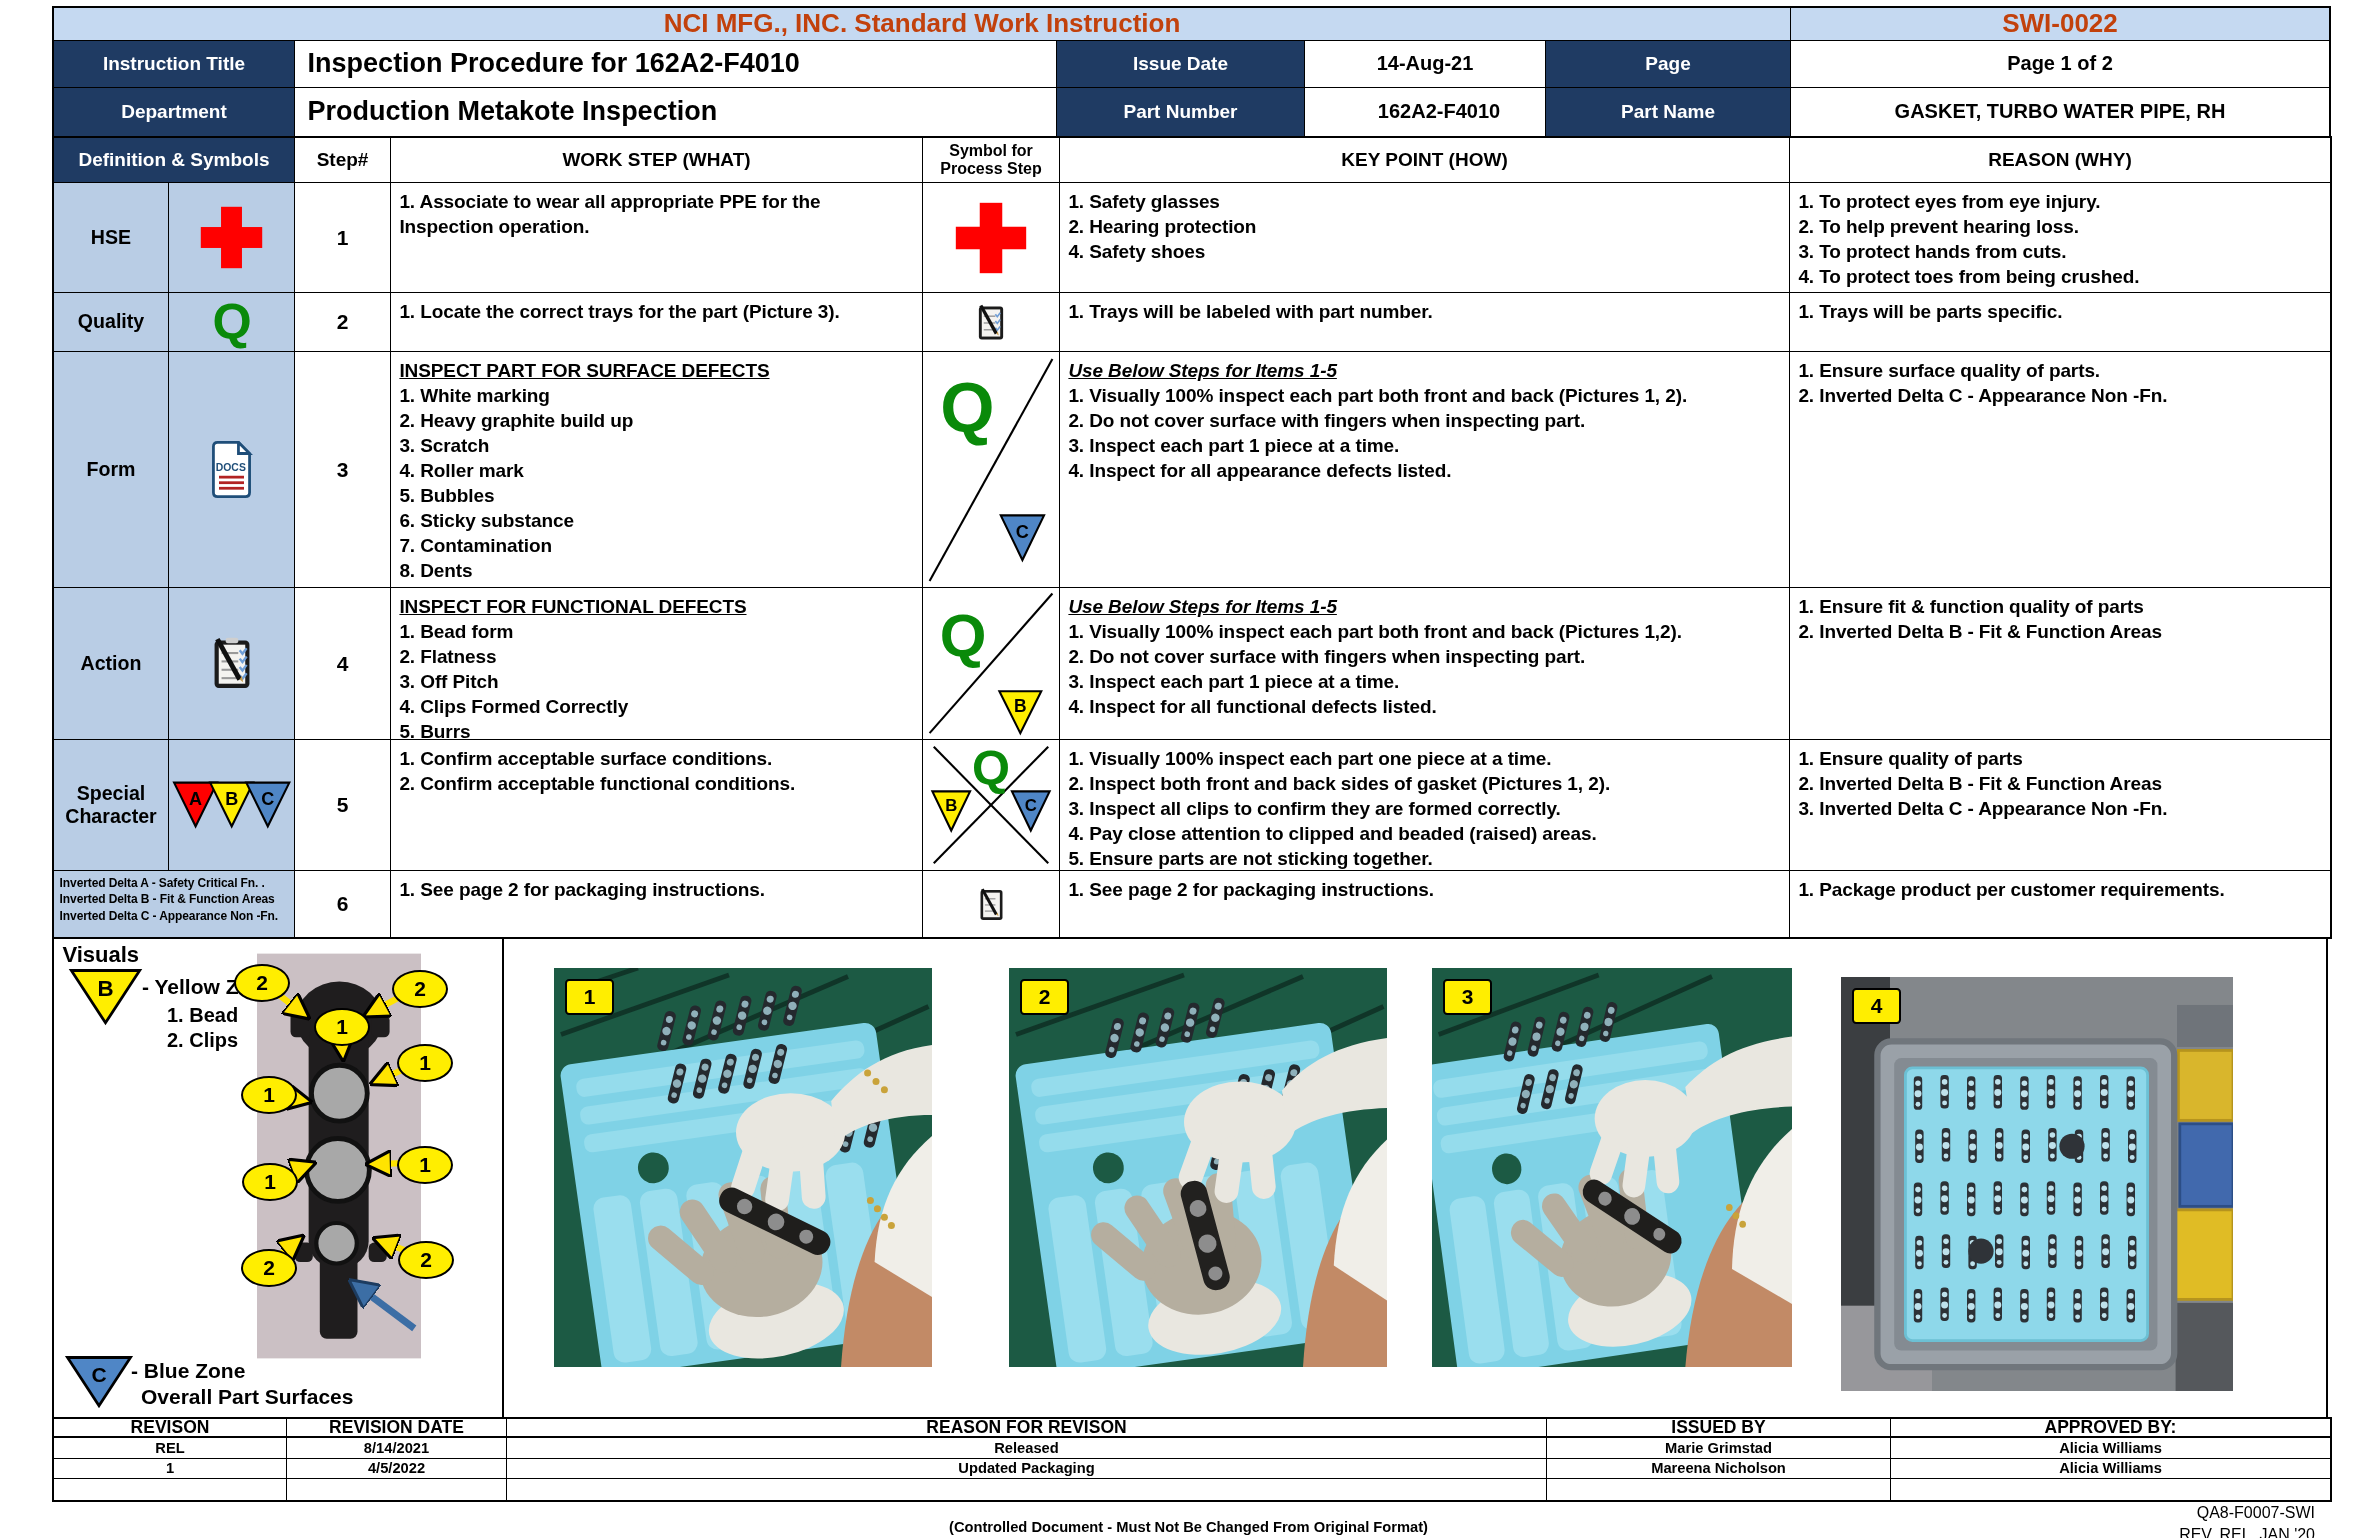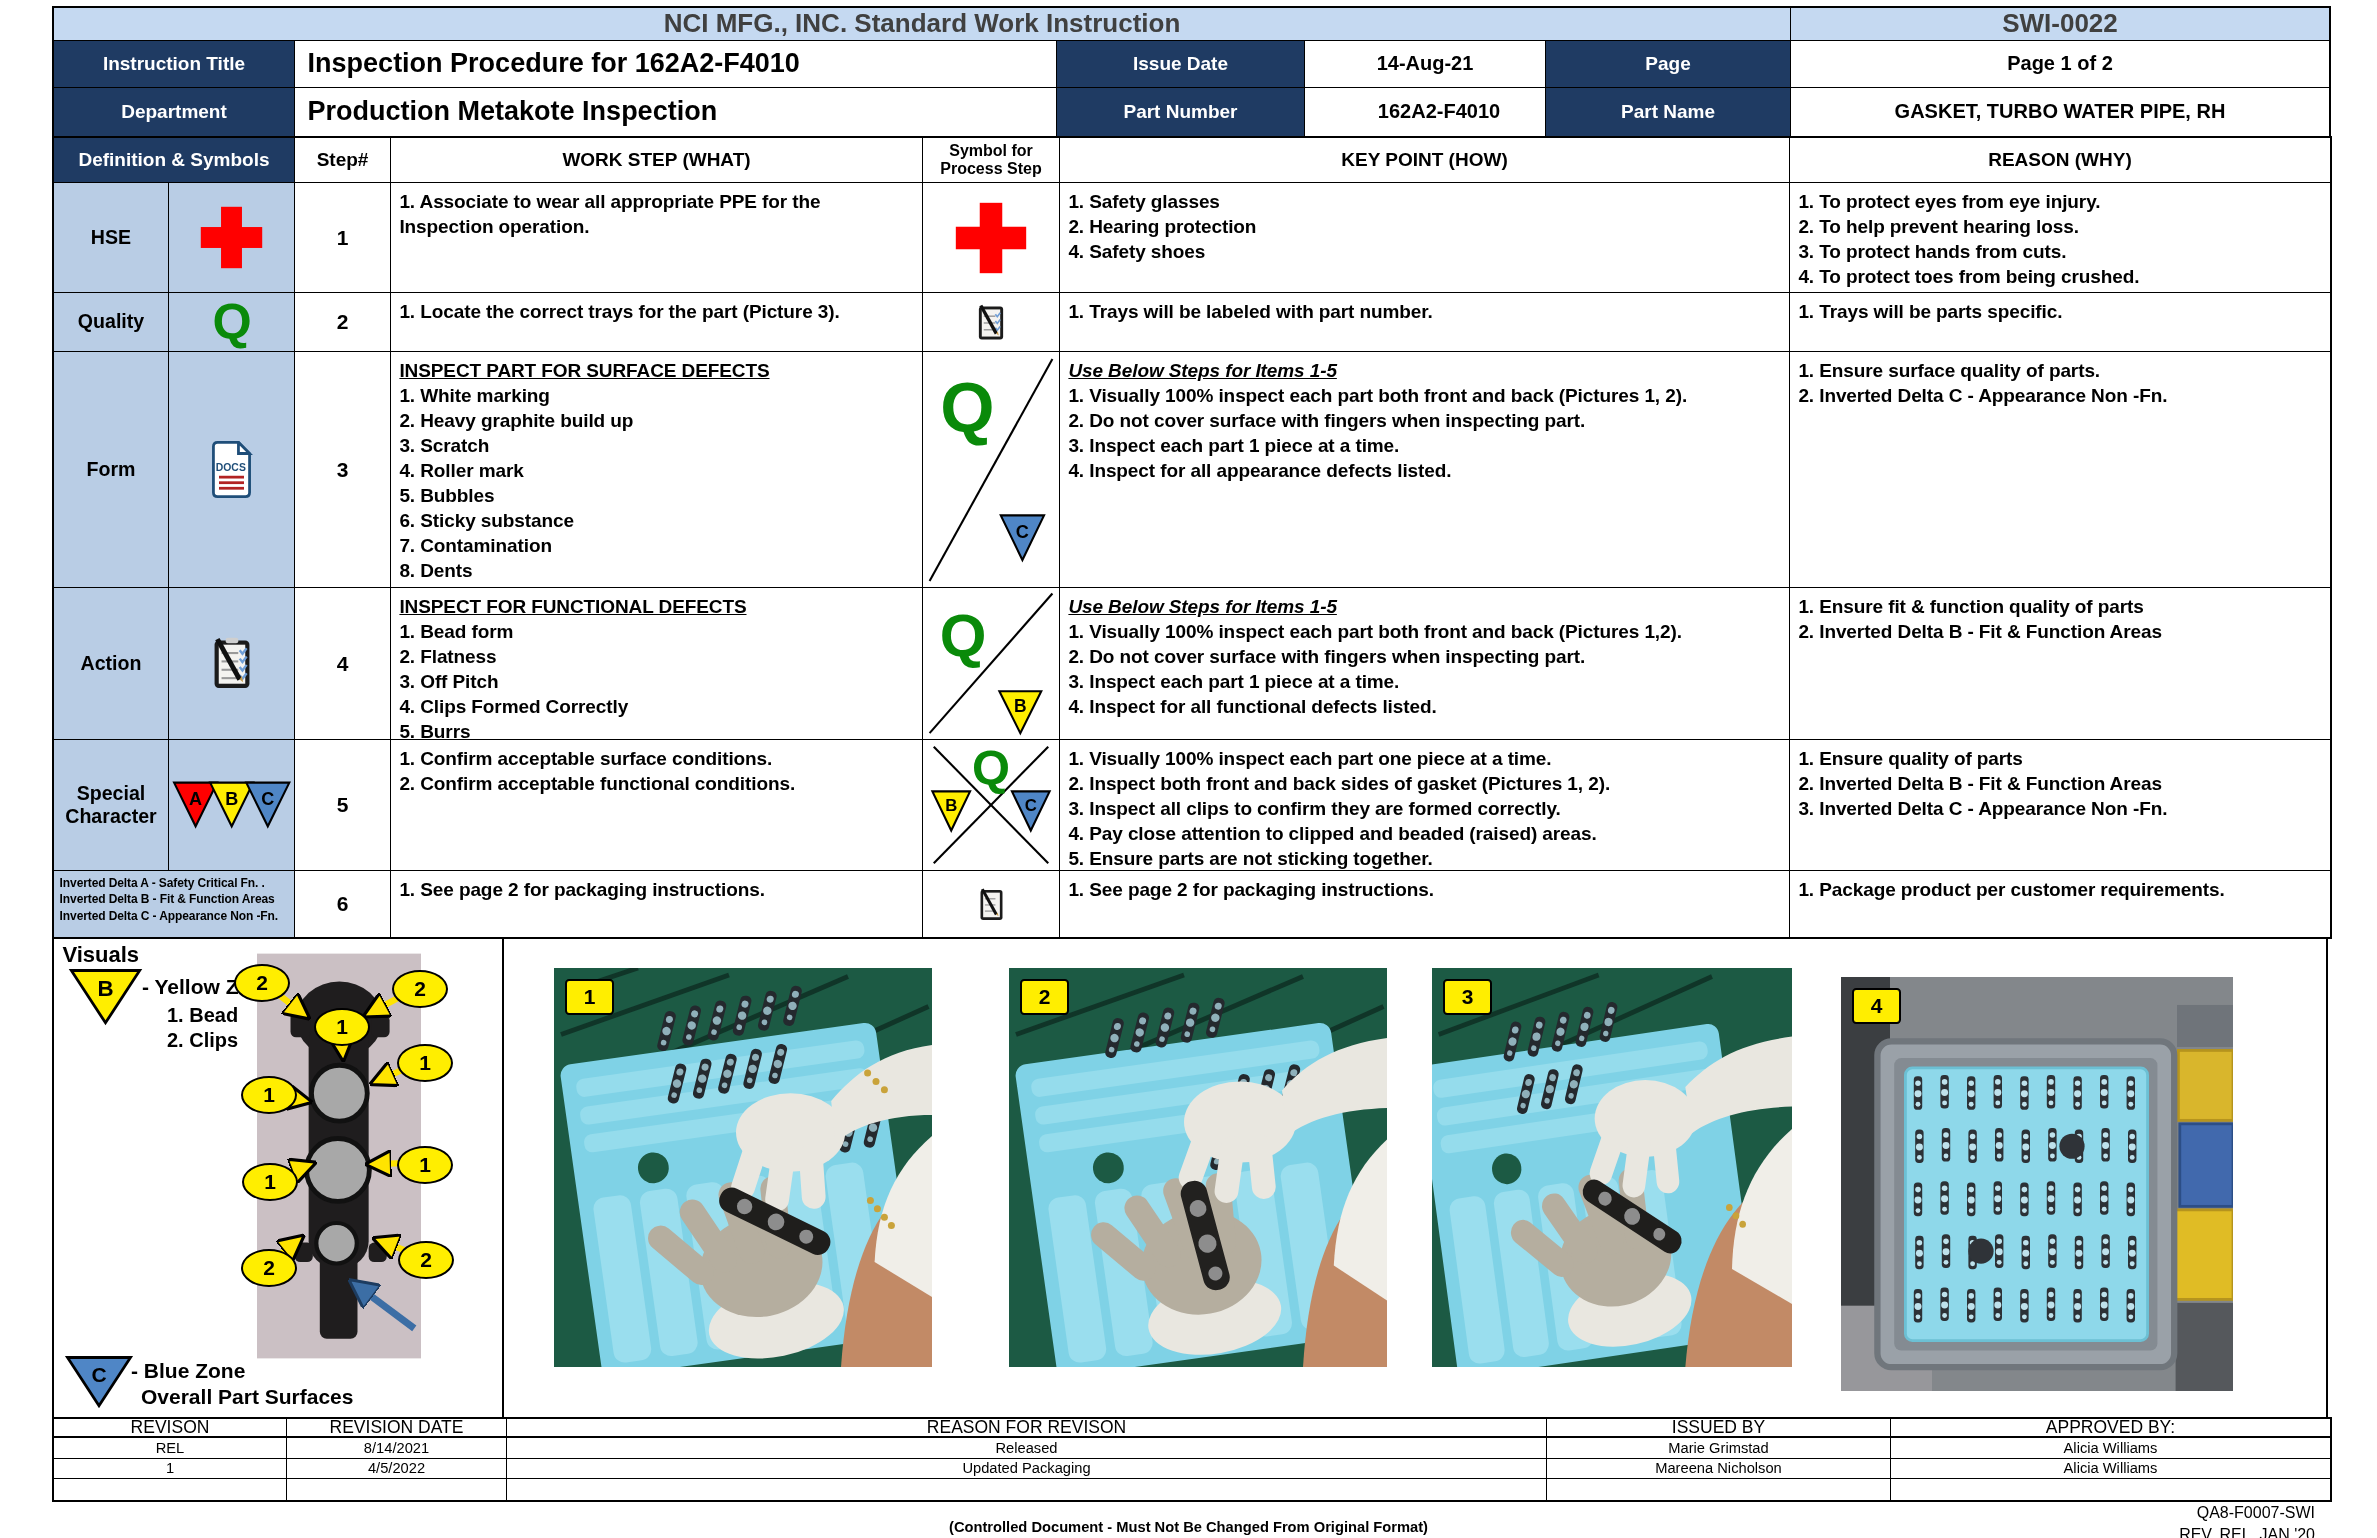--- a/index.html
+++ b/index.html
@@ -5,21 +5,21 @@
   html,body{margin:0;padding:0;background:#fff;}
   #page{position:relative;width:2377px;height:1538px;background:#fff;
         font-family:"Liberation Sans",sans-serif;color:#000;overflow:hidden;}
   .g{position:absolute;display:grid;background:#fff;border:2.8px solid #000;box-sizing:content-box;}
   .g>div{border-right:1.4px solid #000;border-bottom:1.4px solid #000;min-width:0;min-height:0;
          overflow:hidden;box-sizing:border-box;}
   .g>div.lc{border-right:none}
   .g>div.lr{border-bottom:none}
   .nv{background:#1F3B63;color:#fff;display:flex;align-items:center;justify-content:center;
       text-align:center;font-weight:bold;font-size:19px;line-height:1.15;}
-  .bd{background:#C5D9F1;color:#404040;display:flex;align-items:center;justify-content:center;
+  .bd{background:#C5D9F1;color:#c2410c;display:flex;align-items:center;justify-content:center;
       font-weight:bold;font-size:26px;}
   .vl{display:flex;align-items:center;font-weight:bold;font-size:27px;padding-left:12.6px;}
   .vc{display:flex;align-items:center;justify-content:center;font-weight:bold;font-size:20px;}
   .hc{display:flex;align-items:center;justify-content:center;font-weight:bold;font-size:19px;
       text-align:center;line-height:1.12;}
   .hc.small{font-size:16px;}
   .sb{background:#B9CDE5;display:flex;align-items:center;justify-content:center;
       font-weight:bold;font-size:19.6px;text-align:center;line-height:1.2;padding:2.8px;}
   .fn{background:#B9CDE5;font-weight:bold;font-size:12px;line-height:1.4;padding:3.5px 5.6px;
       letter-spacing:-0.1px;}
@@ -54,21 +54,21 @@
   .plabel{position:absolute;left:11.2px;top:11.2px;width:45px;height:32px;background:#FFEE00;
           border:2.1px solid #000;border-radius:4.2px;display:flex;align-items:center;
           justify-content:center;font-weight:bold;font-size:21px;}
   .p1{left:50px;top:29px;width:378px;height:399px;}
   .p2{left:505px;top:29px;width:378px;height:399px;}
   .p3{left:928px;top:29px;width:360px;height:399px;}
   .p4{left:1337px;top:38px;width:392px;height:414px;}
   
   #g-rev{grid-template-columns:233px 220px 1040px 344px 439px;
          grid-template-rows:19px 21px 19.6px 21px;}
-  #g-rev>div{display:flex;align-items:center;justify-content:center;font-weight:normal;}
+  #g-rev>div{display:flex;align-items:center;justify-content:center;font-weight:bold;}
   .rvh{font-size:17.5px;border-bottom-width:2.1px !important;}
   .rvc{font-size:14.7px;}
   
   .foot-center{position:absolute;left:839px;top:1519px;width:699px;text-align:center;
                font-weight:bold;font-size:14.7px;}
   .foot-right{position:absolute;left:2021px;top:1502px;width:294px;text-align:right;
               font-size:16px;line-height:1.35;}
   .qtext{fill:#0a8a0a;font-weight:bold;font-family:"Liberation Sans",sans-serif;}
   .tritext{font-weight:bold;font-family:"Liberation Sans",sans-serif;fill:#000;}
 </style>

